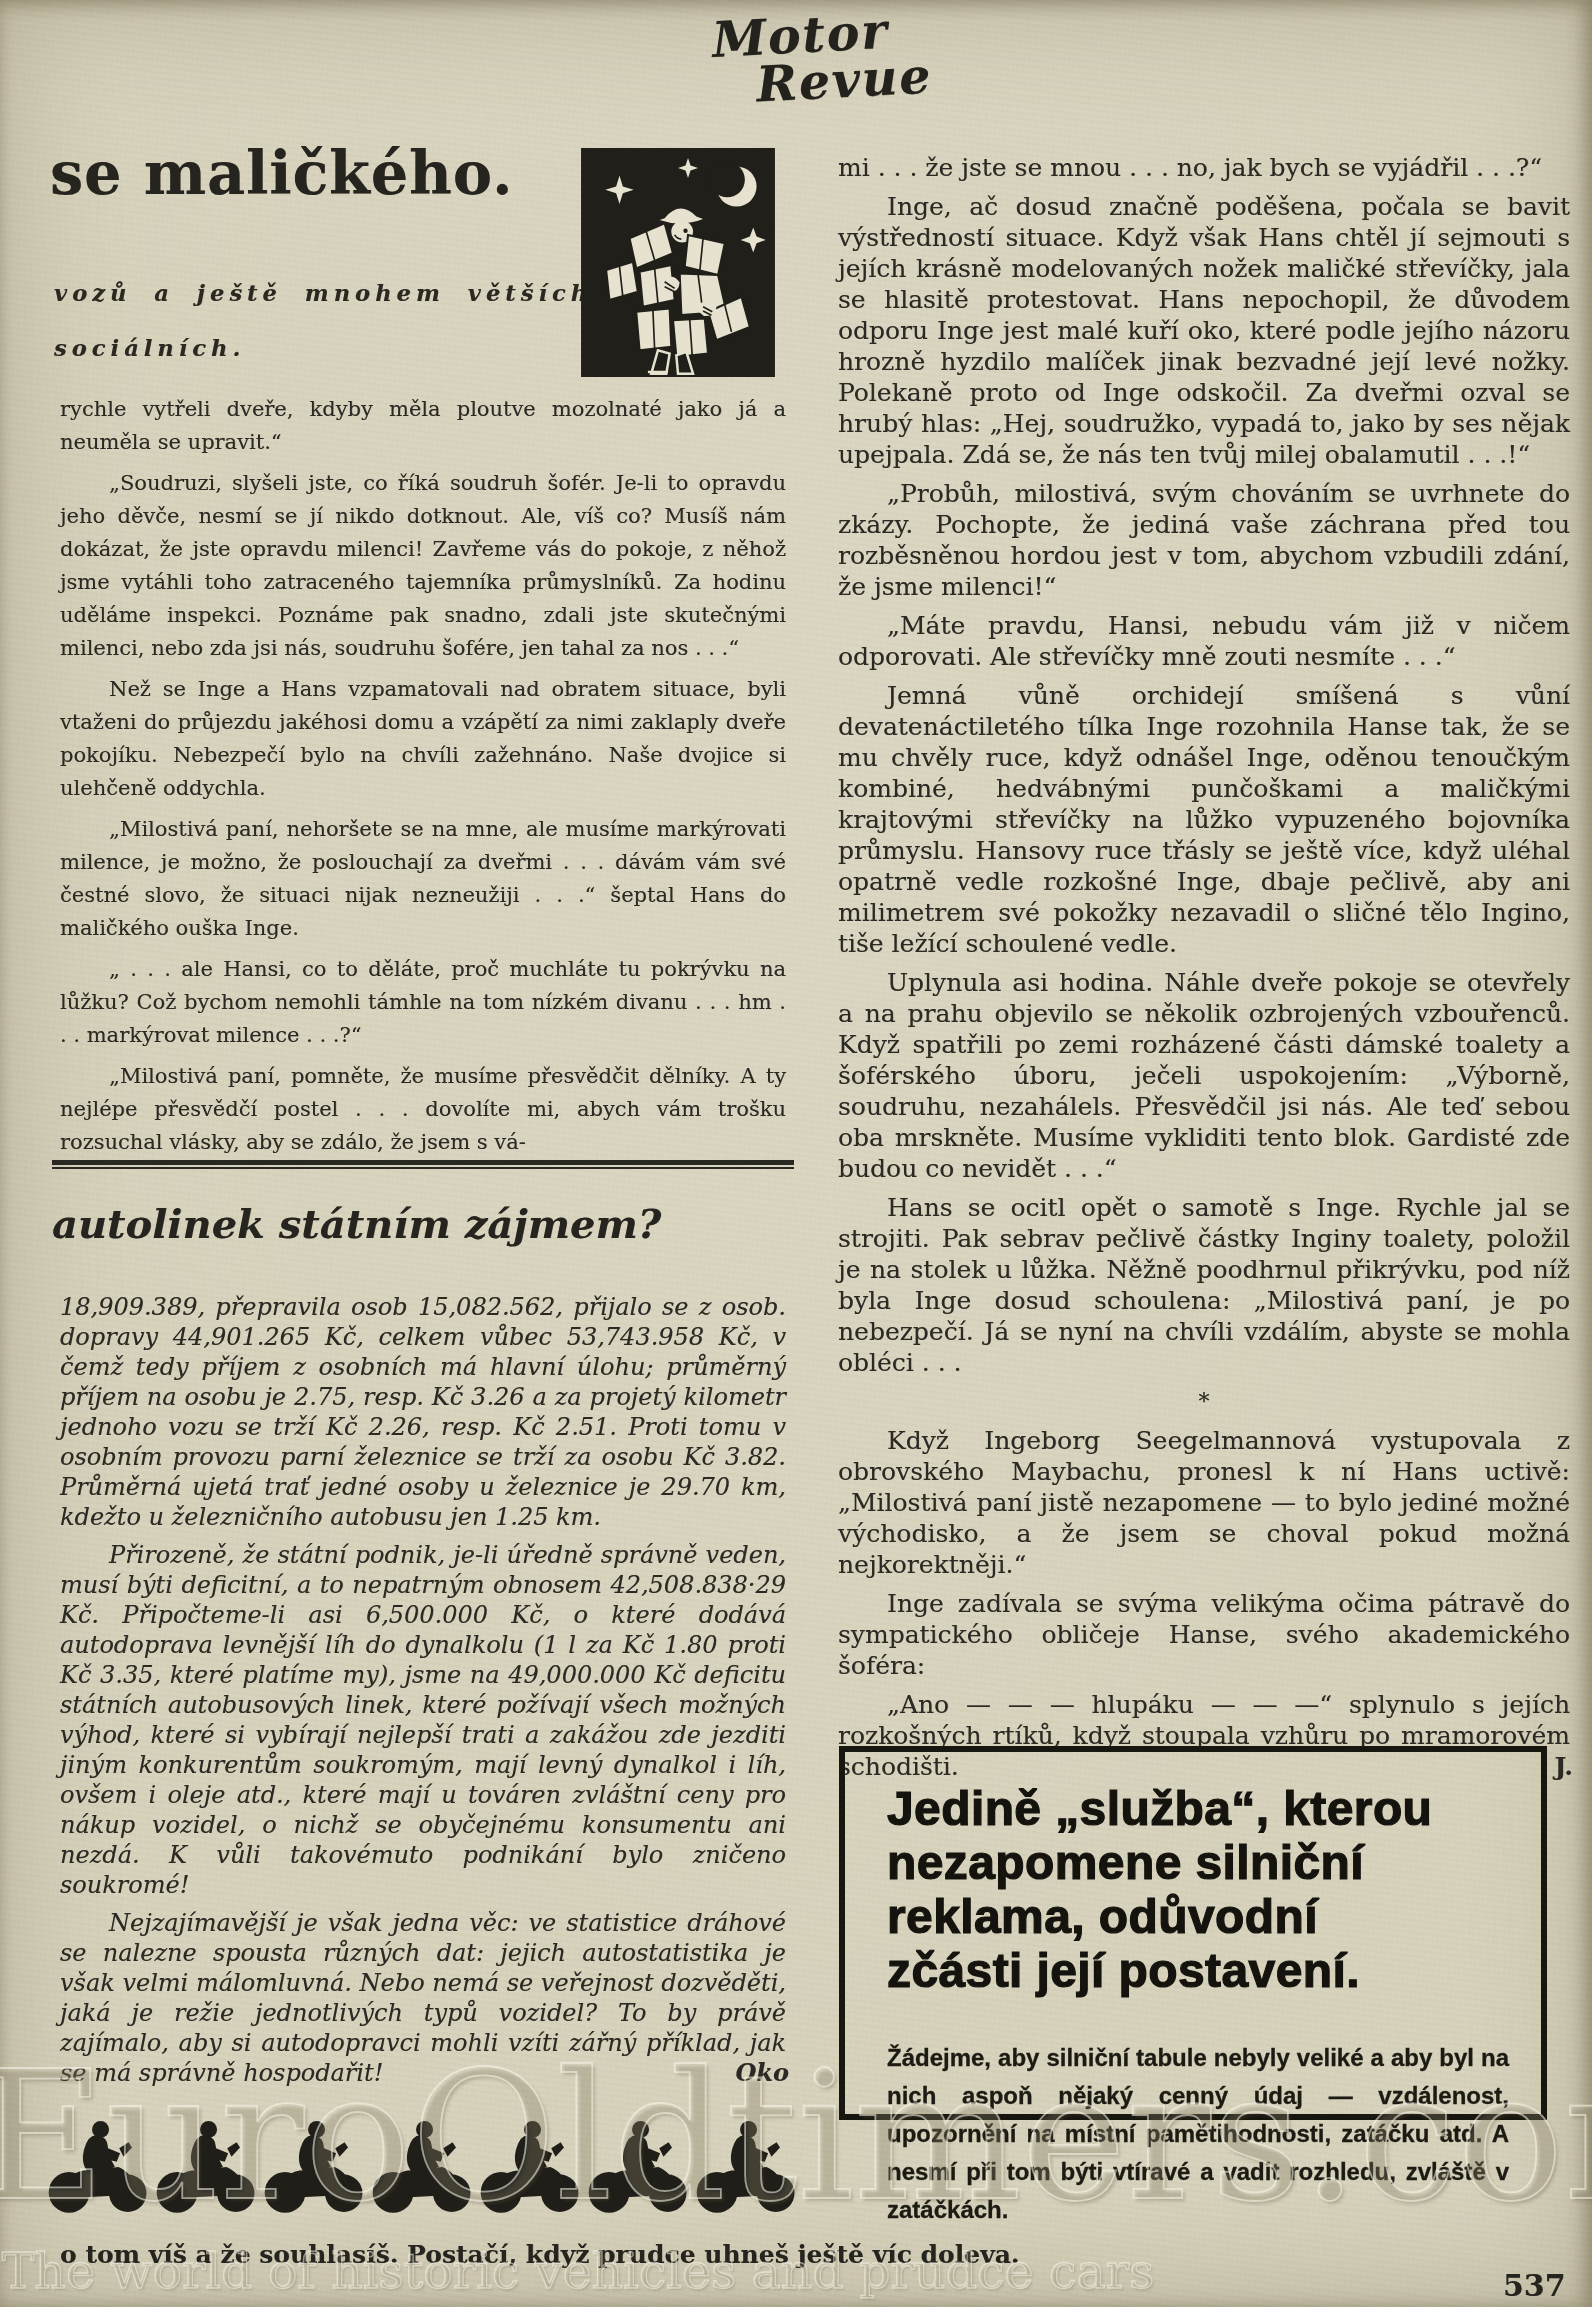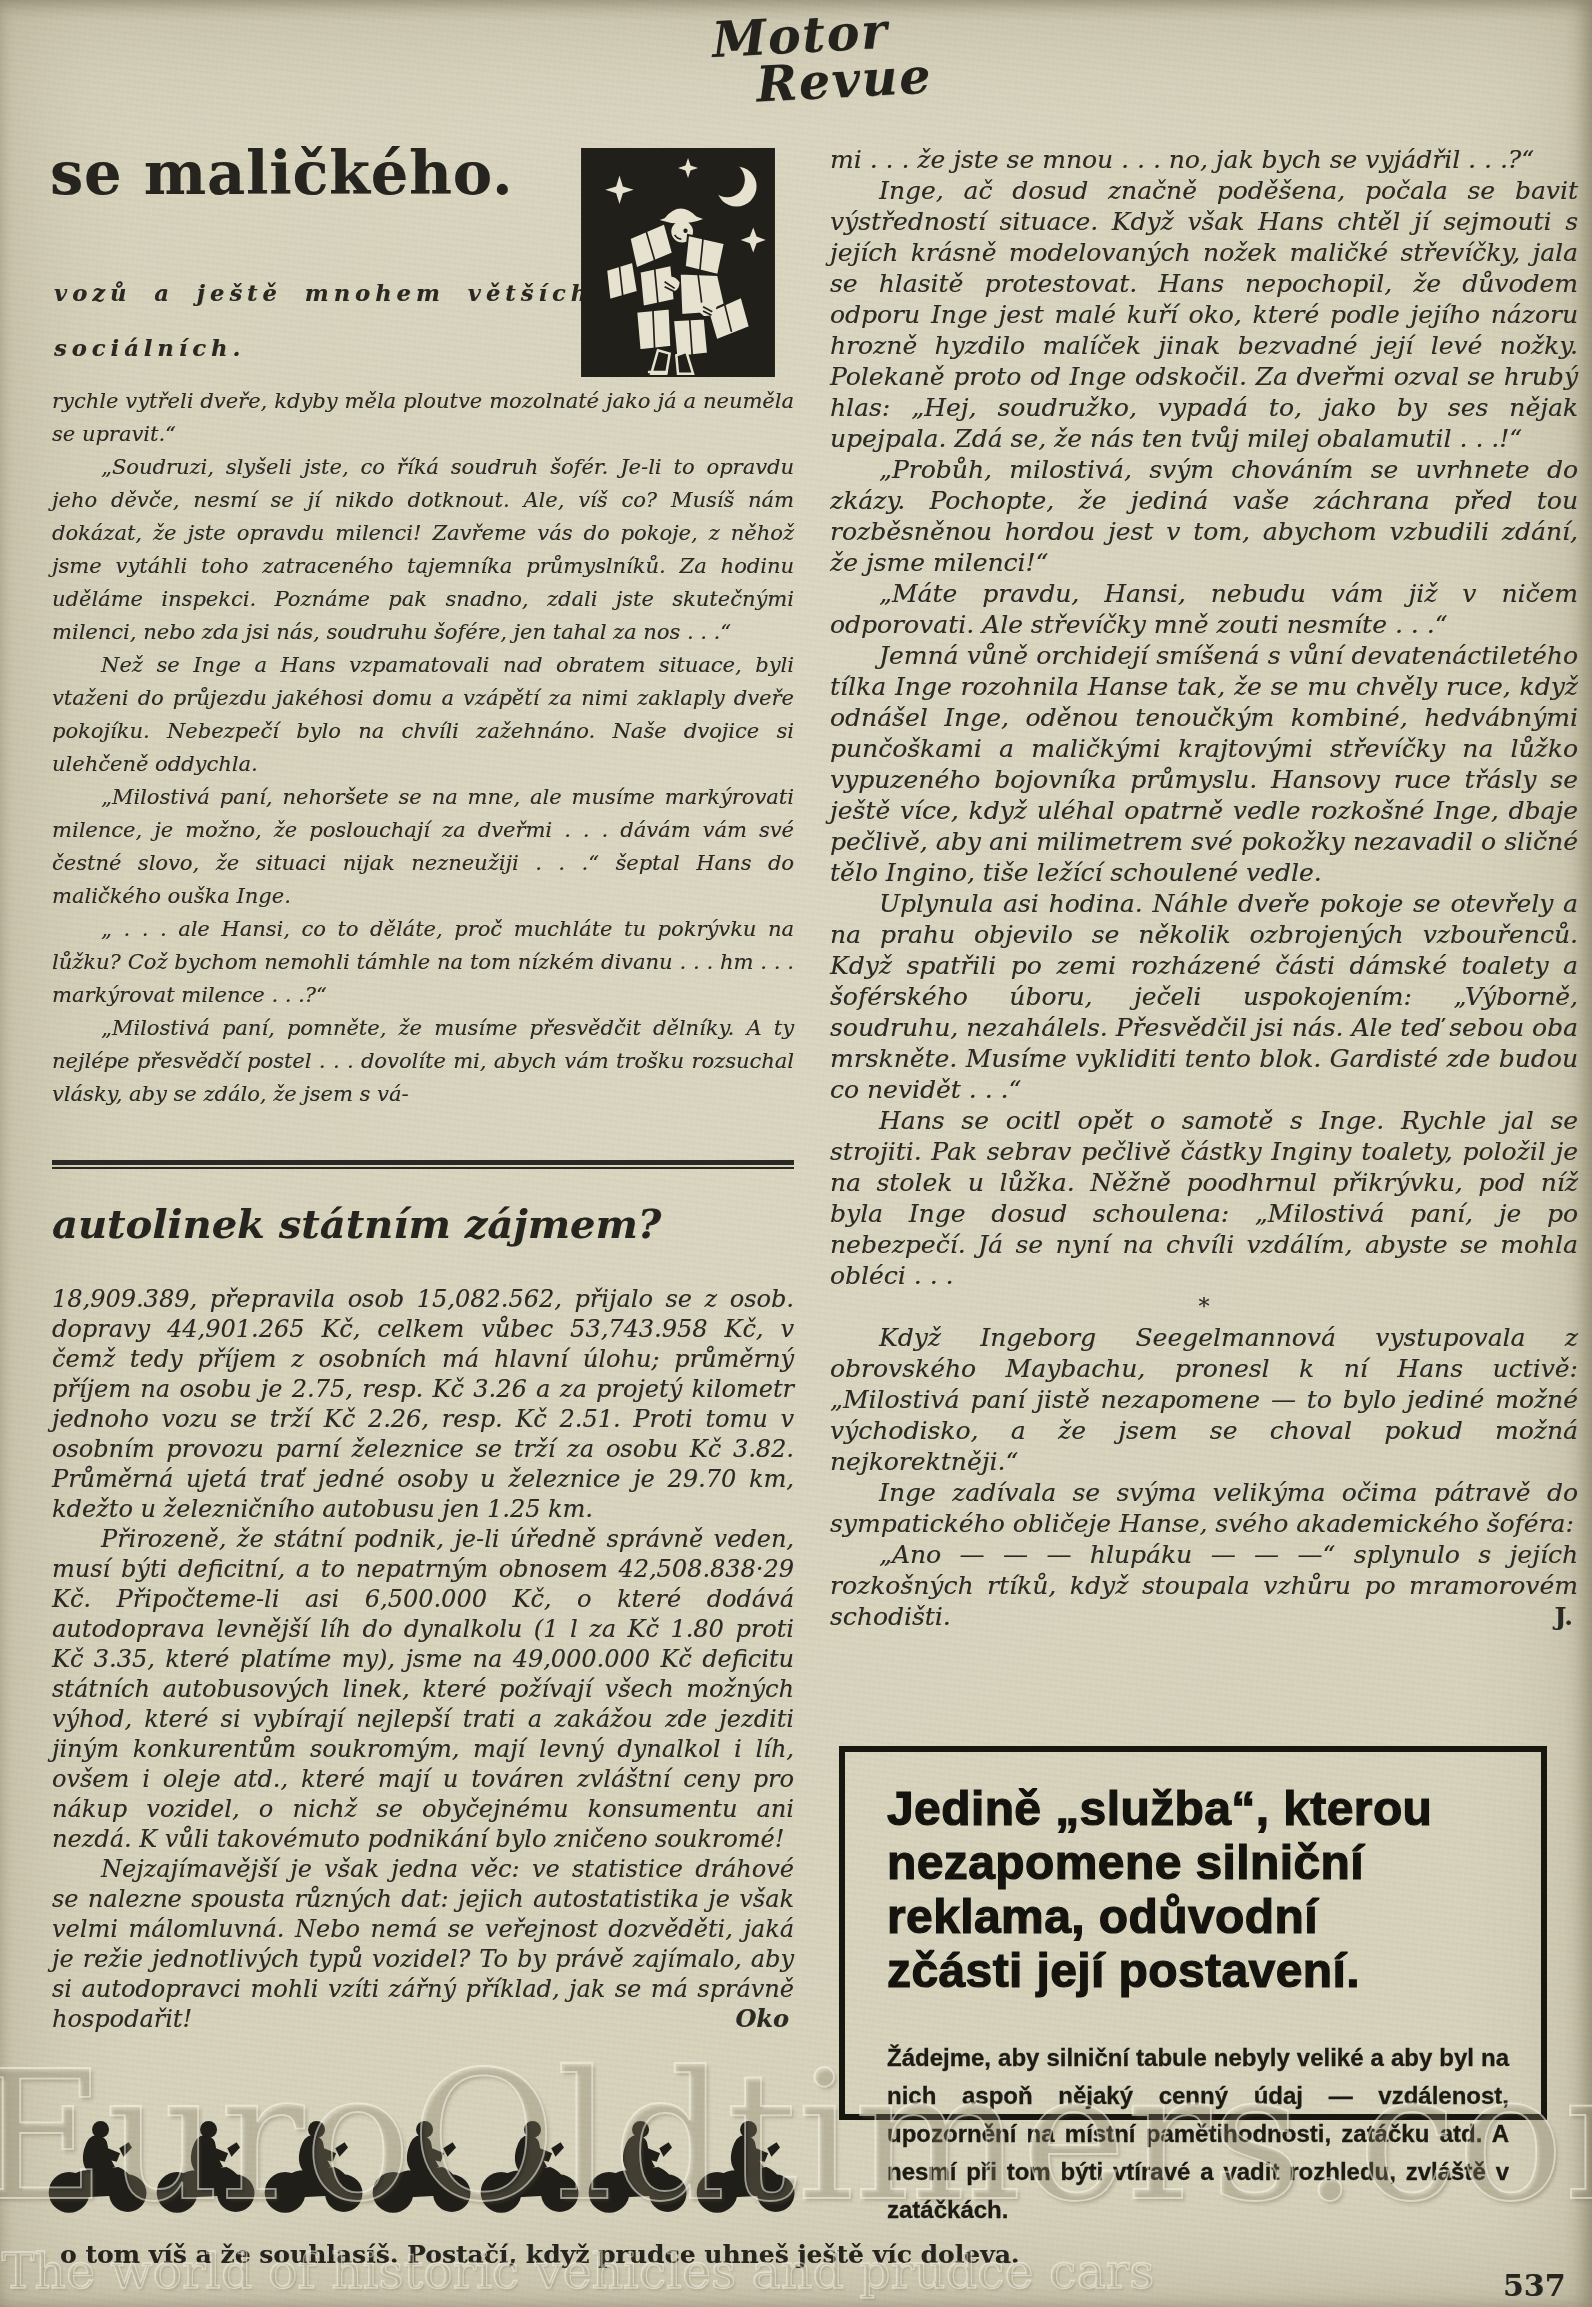--- a/index.html
+++ b/index.html
@@ -25,21 +25,21 @@
   
   .headline{position:absolute;left:50px;top:139px;font-size:59px;font-weight:bold;letter-spacing:0.8px;color:#26241e;}
   .subhead{position:absolute;left:54px;top:266px;font-style:italic;font-weight:bold;font-size:22.6px;
     letter-spacing:5px;word-spacing:10px;line-height:55px;color:#2a2821;}
 
   
   .illo{position:absolute;left:581px;top:148px;width:194px;height:229px;}
 
   
   .lc-body{position:absolute;left:52px;top:385px;width:742px;font-size:21px;line-height:33px;text-align:justify;}
-  .lc-body p,.lc-italic p,.rc p{margin:0;font-style:italic;}
+  .lc-body p,.lc-italic p,.rc p{margin:8px;}
   .ind{text-indent:49px;}
   .rule{position:absolute;left:52px;top:1160px;width:742px;height:9.2px;
     border-top:5px solid #2a2822;border-bottom:2.5px solid #2a2822;box-sizing:border-box;}
   .sec-head{position:absolute;left:52px;top:1200px;font-style:italic;font-weight:bold;font-size:40px;color:#26241e;}
   .lc-italic{position:absolute;left:52px;top:1284px;width:742px;font-style:italic;font-size:24px;line-height:30px;text-align:justify;}
   .sig-wrap{position:relative;}
   .sig{position:absolute;right:5px;bottom:0;font-weight:bold;}
 
   
   .moto-row{position:absolute;left:47px;top:2109px;width:750px;height:107px;

